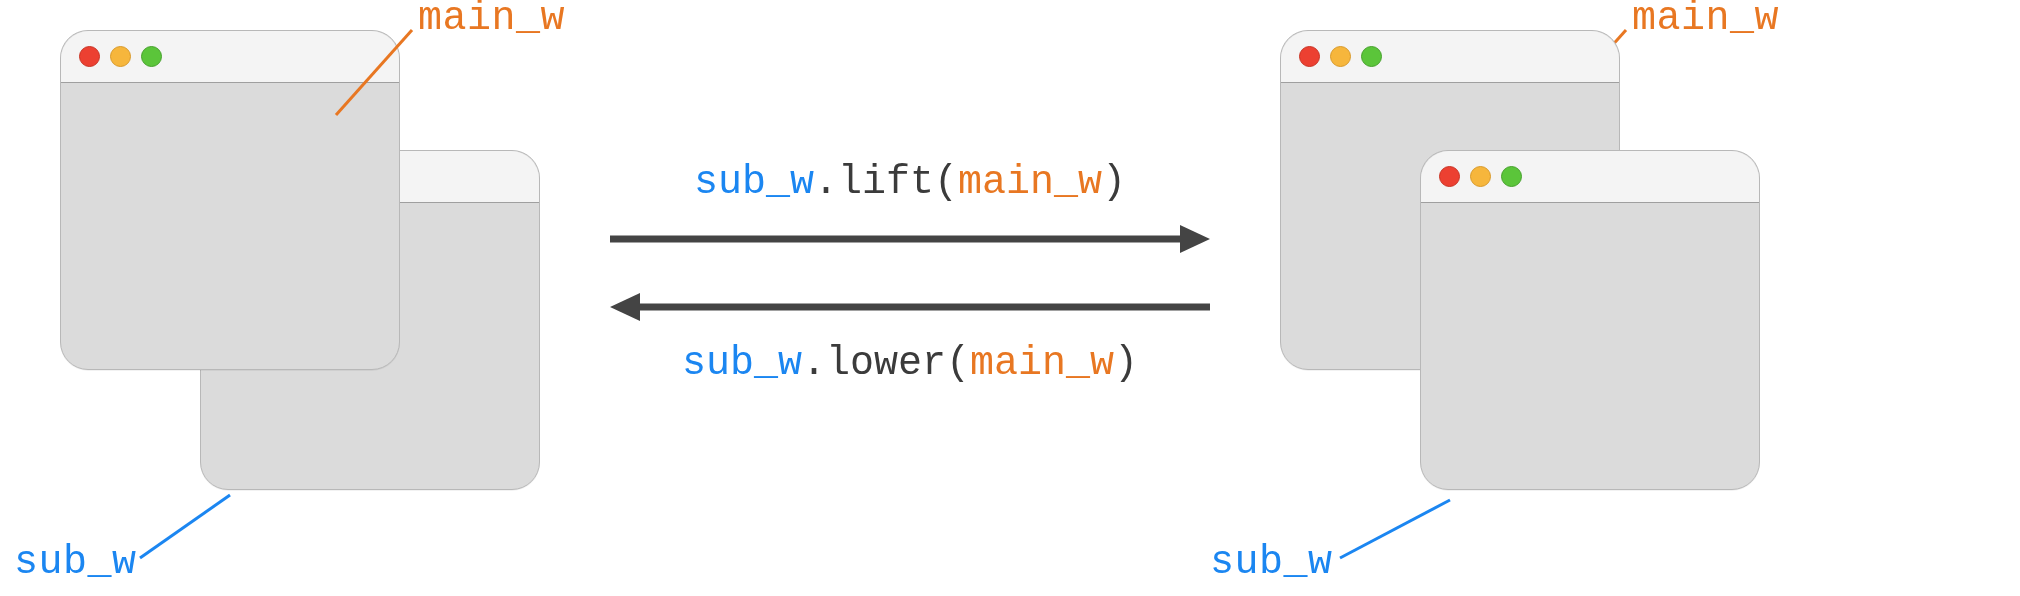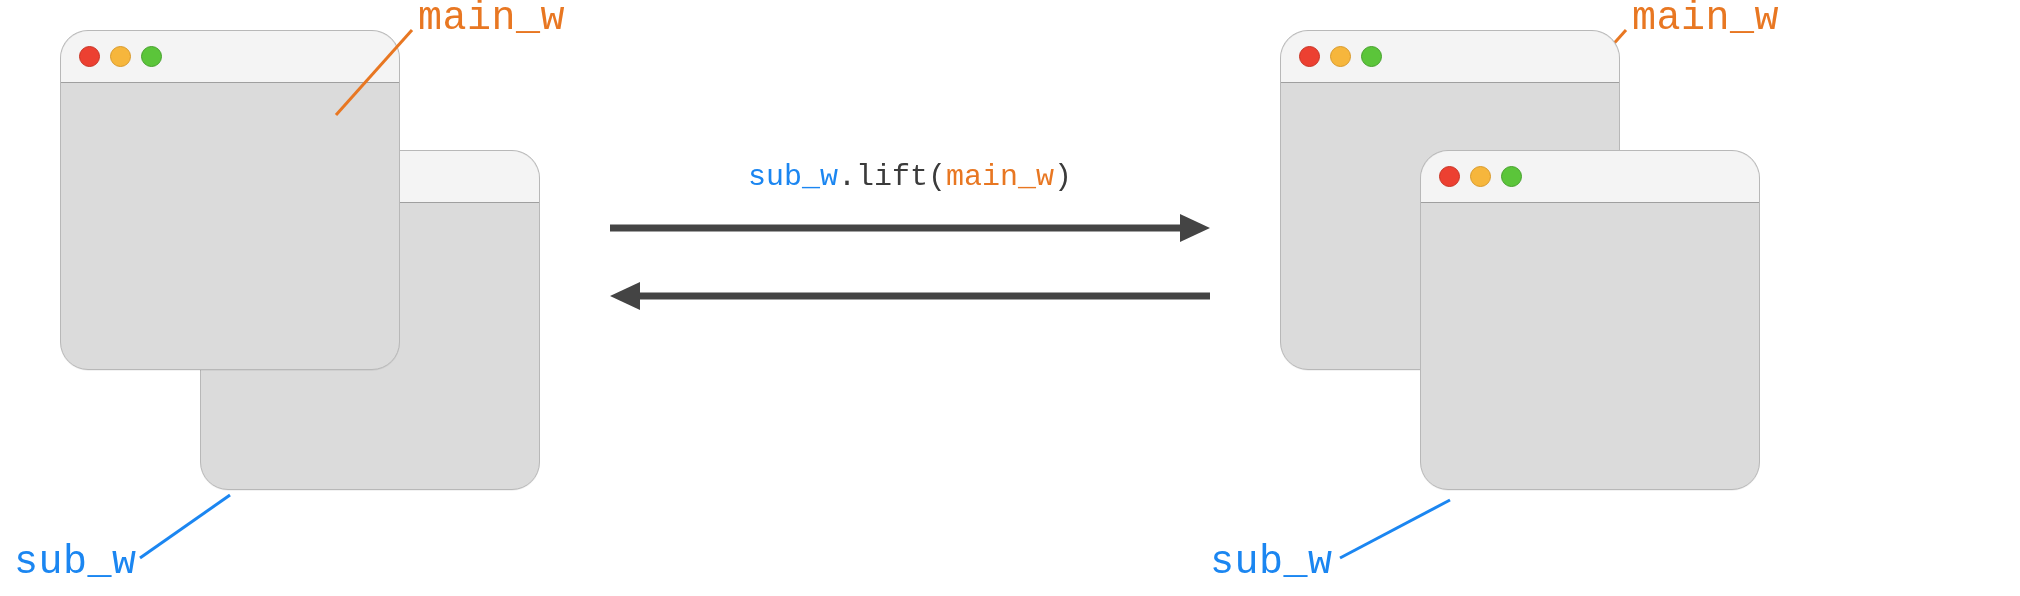--- a/index.html
+++ b/index.html
@@ -56,21 +56,21 @@
   .blue   { color: #1b86f1; }
   .dark   { color: #3b3b3b; }
 
   .center {
     position: absolute;
     left: 600px;
     top: 160px;
     width: 620px;
   }
   .code-line {
-    font-size: 30px;
+    font-size: 40px;
     text-align: center;
     white-space: nowrap;
   }
   .arrow-svg {
     display: block;
     margin: 0 auto;
   }
 
 </style>
 </head>
@@ -113,20 +113,23 @@
     <line x1="10" y1="20" x2="590" y2="20" stroke="#444" stroke-width="7"></line>
     <polygon points="610,20 580,6 580,34" fill="#444"></polygon>
   </svg>
 
   <div style="height:28px;"></div>
 
   <svg class="arrow-svg" width="620" height="40" viewBox="0 0 620 40">
     <line x1="30" y1="20" x2="610" y2="20" stroke="#444" stroke-width="7"></line>
     <polygon points="10,20 40,6 40,34" fill="#444"></polygon>
   </svg>
+  <div class="code-line" style="margin-top:14px;">
+    <span class="blue">sub_w</span><span class="dark">.</span><span class="dark">lower</span><span class="dark">(</span><span class="orange">main_w</span><span class="dark">)</span>
+  </div>
 </div>
 
 <div class="stage" style="left:1280px; top:30px; width:480px; height:520px;">
 
   <div class="window" style="left:0; top:0;">
     <div class="titlebar">
       <div class="dot red"></div>
       <div class="dot yellow"></div>
       <div class="dot green"></div>
     </div>

